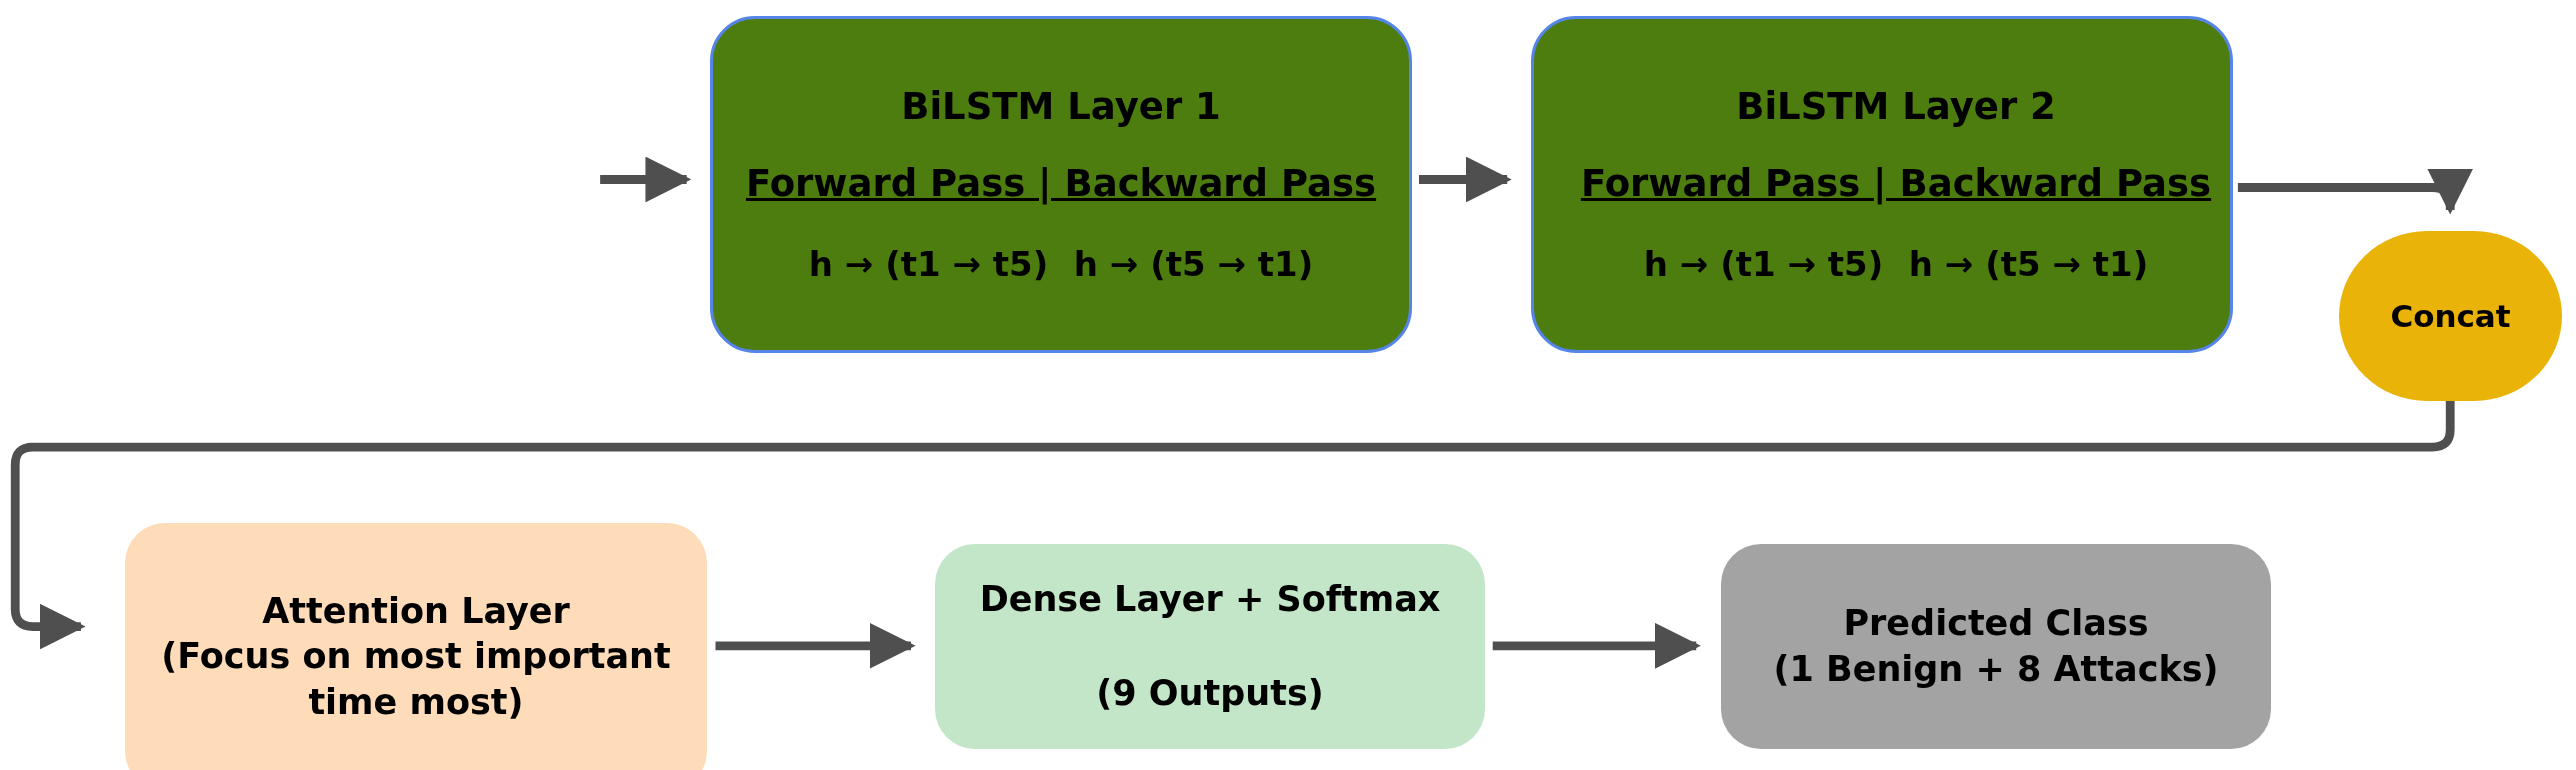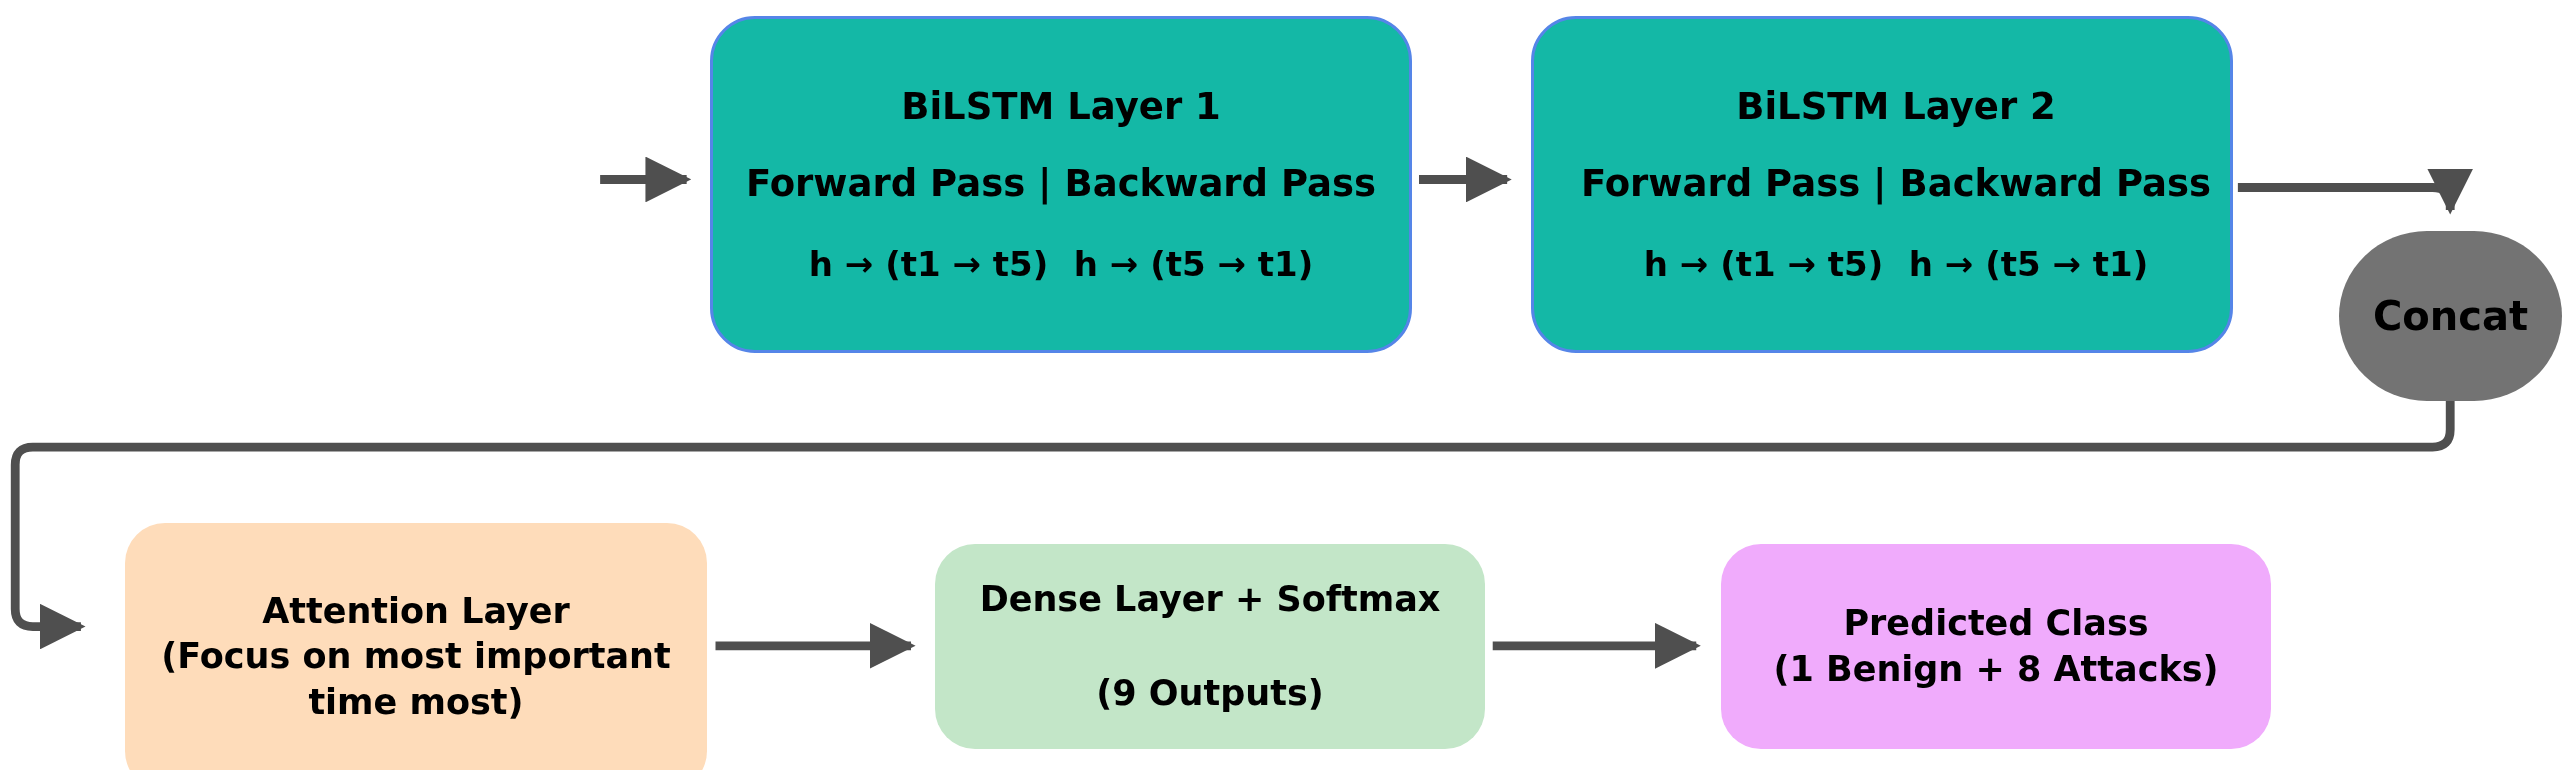--- a/index.html
+++ b/index.html
@@ -44,45 +44,45 @@
   
   #node-input {
     left: 14.4px;  top: 14.4px;  width: 579px;  height: 330px;
     background: #FFB3B3;
     border-radius: 45px;
     font-size: 37px;
   }
 
   
   .bilstm {
-    background: #14b8a6;
+    background: #4d7c0f;
     border: 3.2px solid #5585E8;
     border-radius: 45px;
     font-size: 35px;
   }
   #node-bilstm1 { left: 710px;  top: 16px; width: 702px; height: 337px; }
   #node-bilstm2 { left: 1531px; top: 16px; width: 702px; height: 337px; padding-left: 28px; }
   .bilstm .title { font-size: 37px; }
-  .bilstm .pass  { font-size: 37px; margin-top: 29px; }
+  .bilstm .pass  { font-size: 37px; margin-top: 29px; text-decoration: underline; }
   .bilstm .hrow {
     margin-top: 34px;
     display: flex;
     width: 100%;
     justify-content: center;
     font-size: 34px;
   }
   .bilstm .hrow .h-fwd { width: 265px; }
   .bilstm .hrow .h-bwd { width: 265px; }
 
   
   #node-concat {
     left: 2339px; top: 231px; width: 223px; height: 170px;
-    background: #737373;
+    background: #eab308;
     border-radius: 88px / 85px;
-    font-size: 40px;
+    font-size: 31px;
   }
 
   
   #node-attention {
     left: 125px; top: 523px; width: 582px; height: 268px;
     background: #FEDCBA;
     border-radius: 40px;
     font-size: 35px;
   }
 
@@ -91,21 +91,21 @@
     left: 935px; top: 544px; width: 550px; height: 205px;
     background: #C3E6C8;
     border-radius: 40px;
     font-size: 35px;
     gap: 48px;
   }
 
   
   #node-predicted {
     left: 1721px; top: 544px; width: 550px; height: 205px;
-    background: #f0abfc;
+    background: #a3a3a3;
     border-radius: 40px;
     font-size: 35px;
   }
 </style>
 </head>
 <body>
 
 <div id="stage">
 
   <svg id="edges" viewBox="0 0 3213 961" xmlns="http://www.w3.org/2000/svg">

